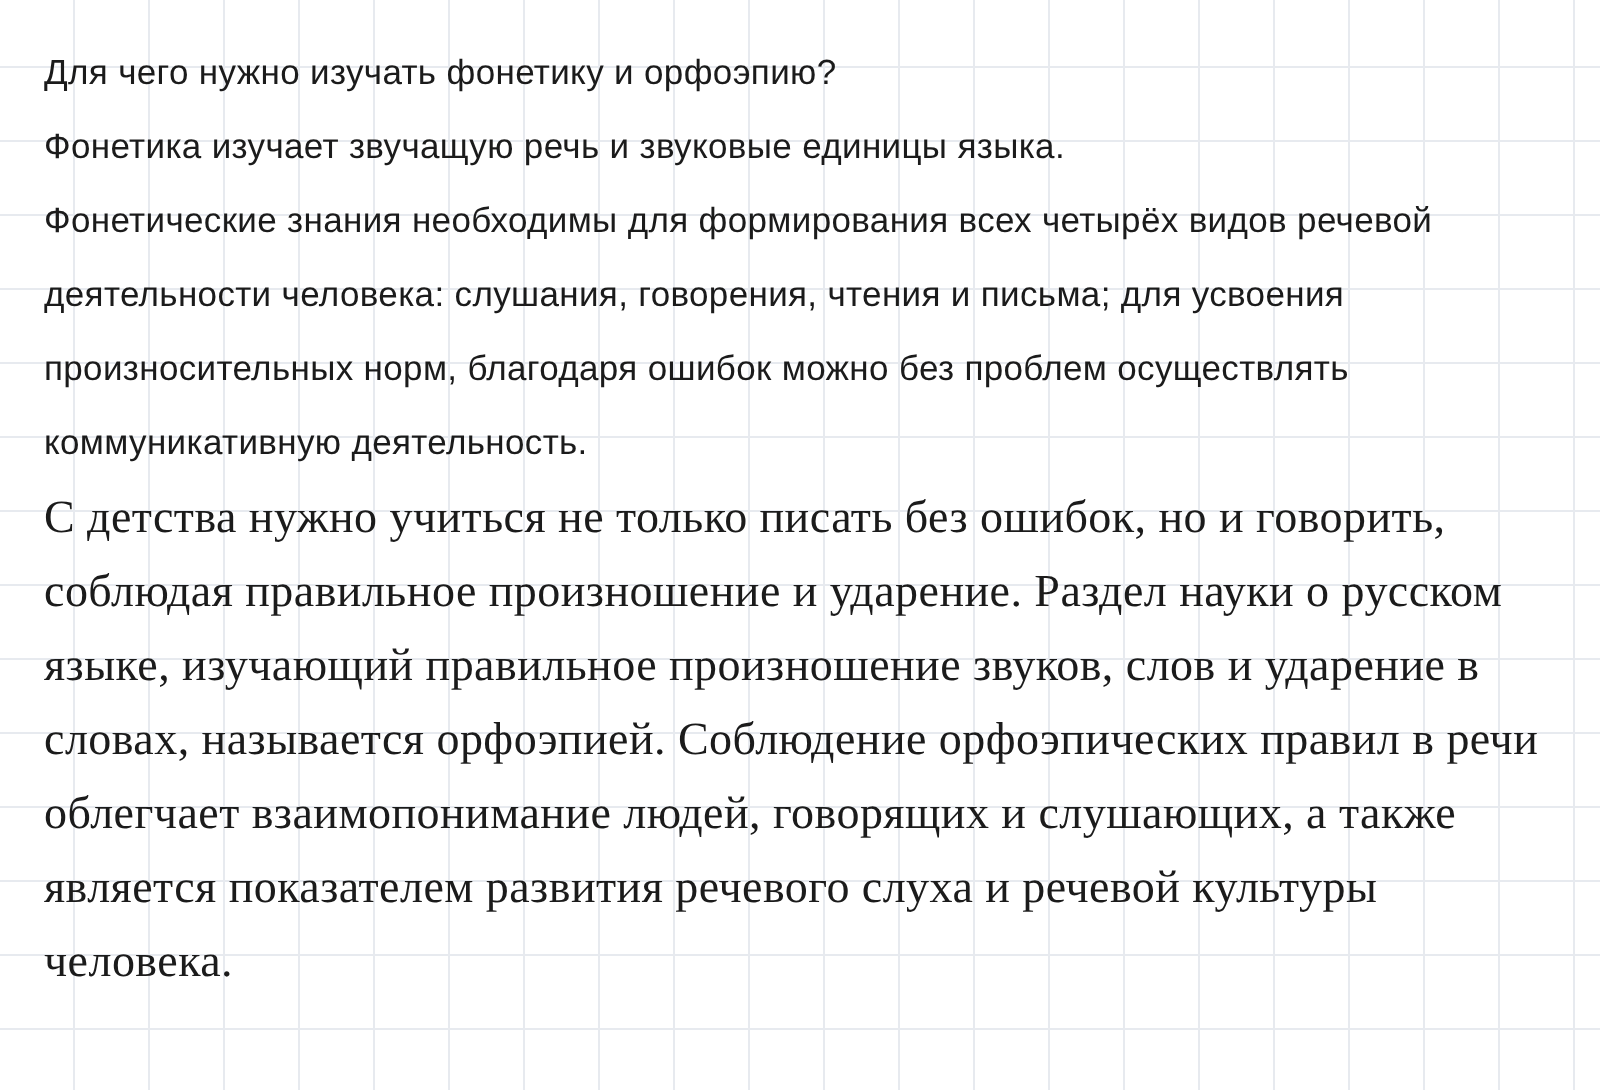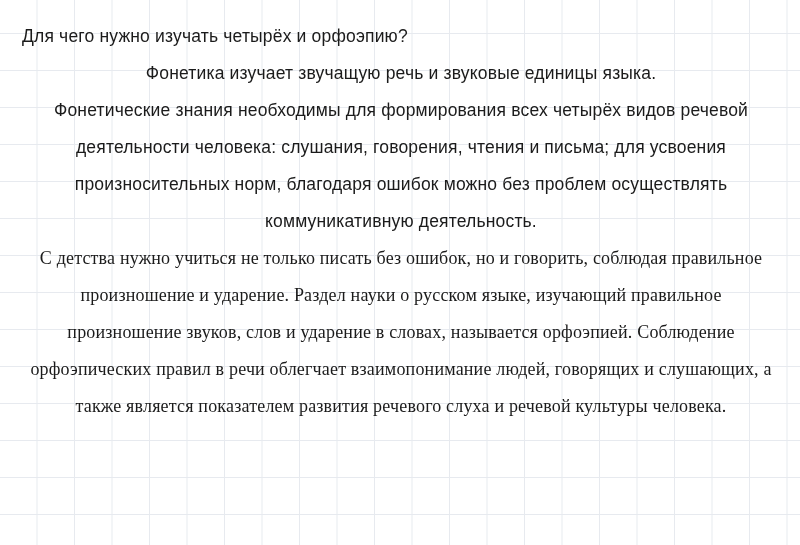--- a/index.html
+++ b/index.html
@@ -36,30 +36,29 @@
     color: #1b1b1b;
     font-size: 17.5px;
     line-height: 37px;
     letter-spacing: 0.01em;
   }
   .para.sans {
     font-family: "Liberation Sans", sans-serif;
   }
   .para.serif {
     font-family: "Liberation Serif", serif;
-    font-size: 18px;
+    font-size: 23px;
   }
   .para + .para {
     margin-top: 0;
-    text-align: center;
   }
 </style>
 </head>
 <body>
 
 <div id="page">
   <div id="content">
-    <p class="para sans">Для чего нужно изучать четырёх и орфоэпию?</p>
+    <p class="para sans">Для чего нужно изучать фонетику и орфоэпию?</p>
     <p class="para sans">Фонетика изучает звучащую речь и звуковые единицы языка.</p>
     <p class="para sans">Фонетические знания необходимы для формирования всех четырёх видов речевой деятельности человека: слушания, говорения, чтения и письма; для усвоения произносительных норм, благодаря ошибок можно без проблем осуществлять коммуникативную деятельность.</p>
     <p class="para serif">С детства нужно учиться не только писать без ошибок, но и говорить, соблюдая правильное произношение и ударение. Раздел науки о русском языке, изучающий правильное произношение звуков, слов и ударение в словах, называется орфоэпией. Соблюдение орфоэпических правил в речи облегчает взаимопонимание людей, говорящих и слушающих, а также является показателем развития речевого слуха и речевой культуры человека.</p>
   </div>
 </div>
 
 </body></html>

